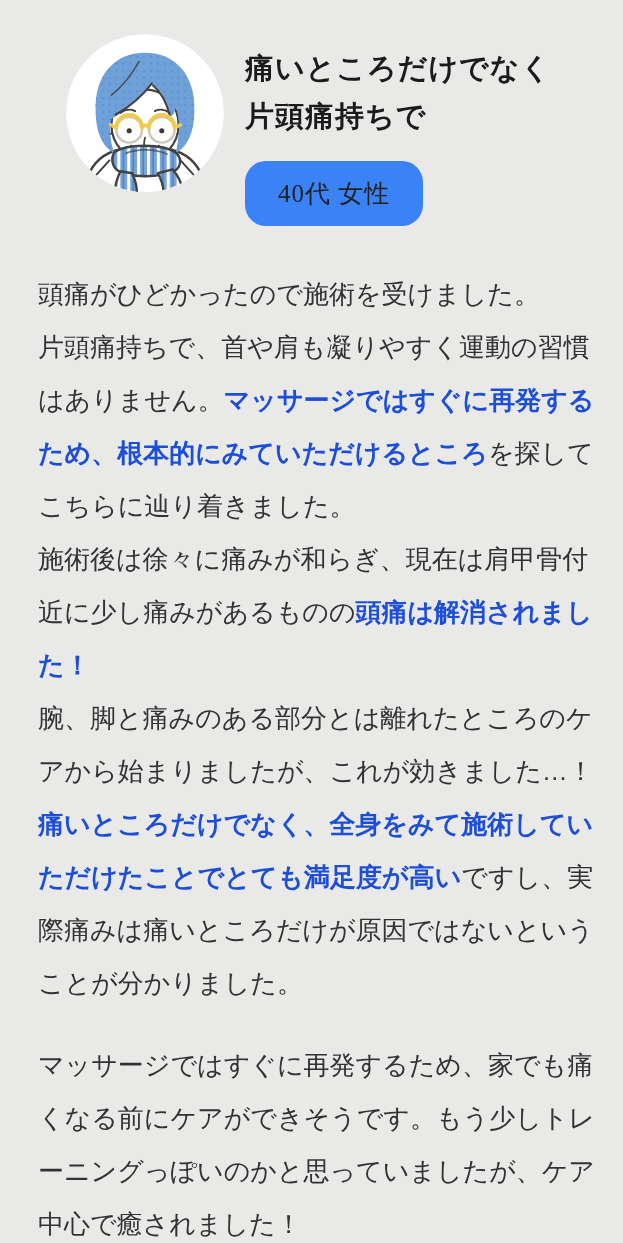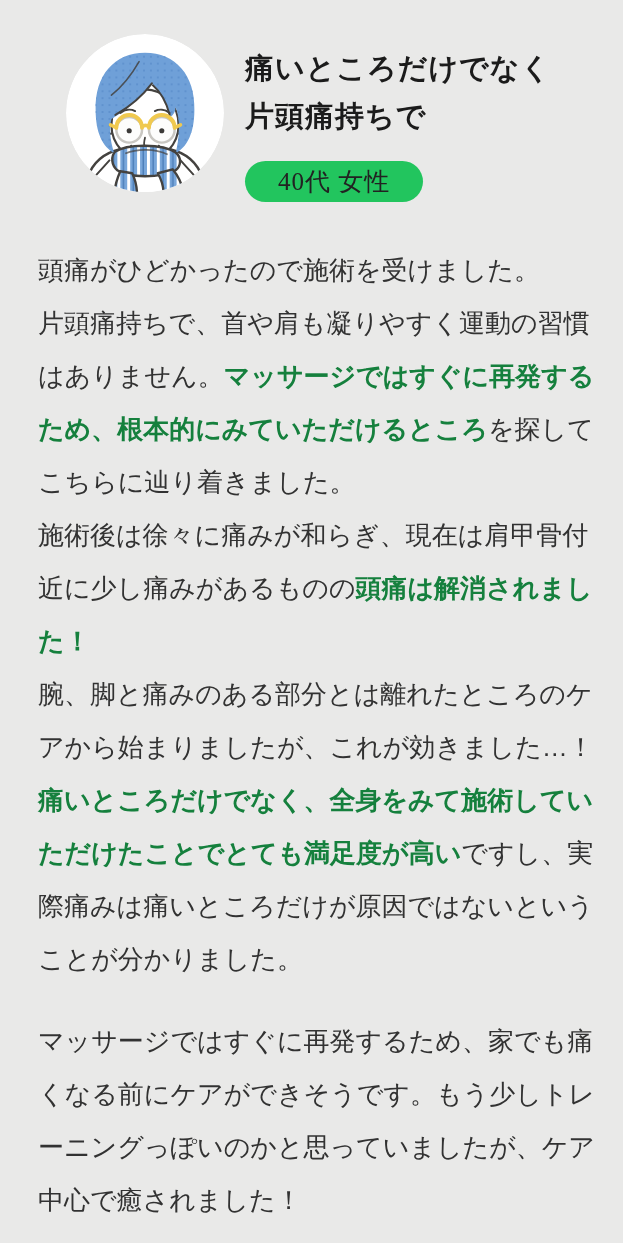--- a/index.html
+++ b/index.html
@@ -29,46 +29,46 @@
     font-family: "Liberation Serif", "DejaVu Serif", serif;
     font-weight: 600;
     font-size: 29px;
     line-height: 48px;
     letter-spacing: 1px;
     color: #1b1b1b;
   }
   .badge {
     display: inline-block;
     margin-top: 21px;
-    background: #22c55e;
+    background: #3b82f6;
     border-radius: 21px;
     height: 41px;
     line-height: 41px;
-    padding: 0 33px;
+    padding: 12px 33px;
     font-family: "Liberation Serif", "DejaVu Serif", serif;
     font-size: 25px;
     letter-spacing: 1px;
     color: #222222;
     white-space: nowrap;
   }
   
   .review {
     margin-top: 42px;
     padding: 0 20px 0 38px;
   }
   .para {
     margin: 0;
     font-size: 26px;
     line-height: 53px;
     color: #323232;
     letter-spacing: 0;
   }
   .para + .para { margin-top: 29px; }
   .em {
-    color: #15803d;
+    color: #1d4ed8;
     font-weight: 700;
   }
 </style>
 </head>
 <body>
 
 <div class="page">
 
   <header class="profile">
 

